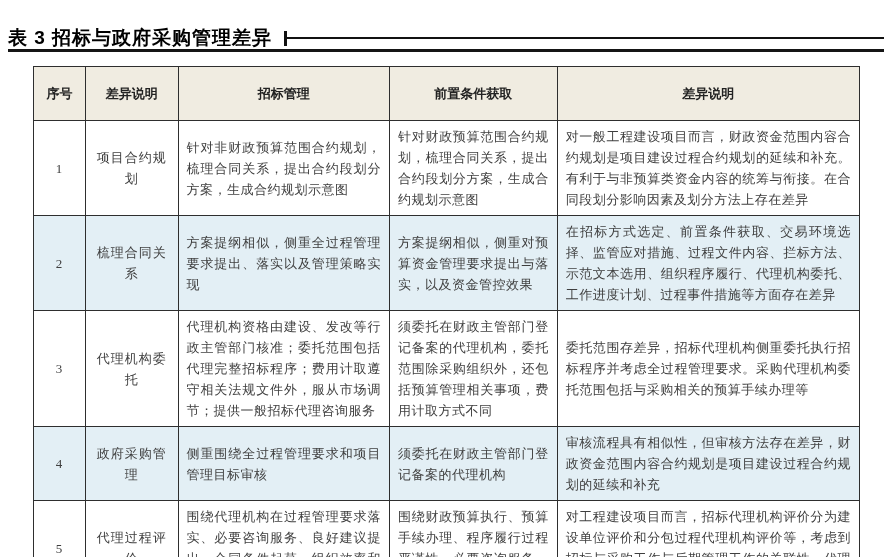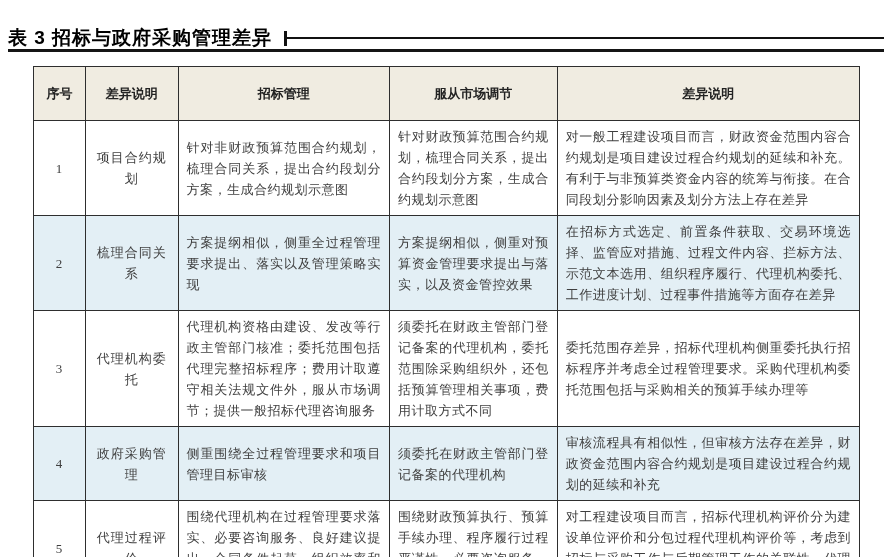--- a/index.html
+++ b/index.html
@@ -102,21 +102,21 @@
       <col class="col-content">
       <col class="col-bidding">
       <col class="col-procurement">
       <col class="col-explanation">
     </colgroup>
     <thead>
       <tr>
         <th>序号</th>
         <th>差异说明</th>
         <th>招标管理</th>
-        <th>服从市场调节</th>
+        <th>前置条件获取</th>
         <th>差异说明</th>
       </tr>
     </thead>
     <tbody id="table-body">
         <tr>
           <td class="cell-no">1</td>
           <td class="cell-content">项目合约规划</td>
           <td class="cell-bidding">针对非财政预算范围合约规划，梳理合同关系，提出合约段划分方案，生成合约规划示意图</td>
           <td class="cell-procurement">针对财政预算范围合约规划，梳理合同关系，提出合约段划分方案，生成合约规划示意图</td>
           <td class="cell-explanation">对一般工程建设项目而言，财政资金范围内容合约规划是项目建设过程合约规划的延续和补充。有利于与非预算类资金内容的统筹与衔接。在合同段划分影响因素及划分方法上存在差异</td>

